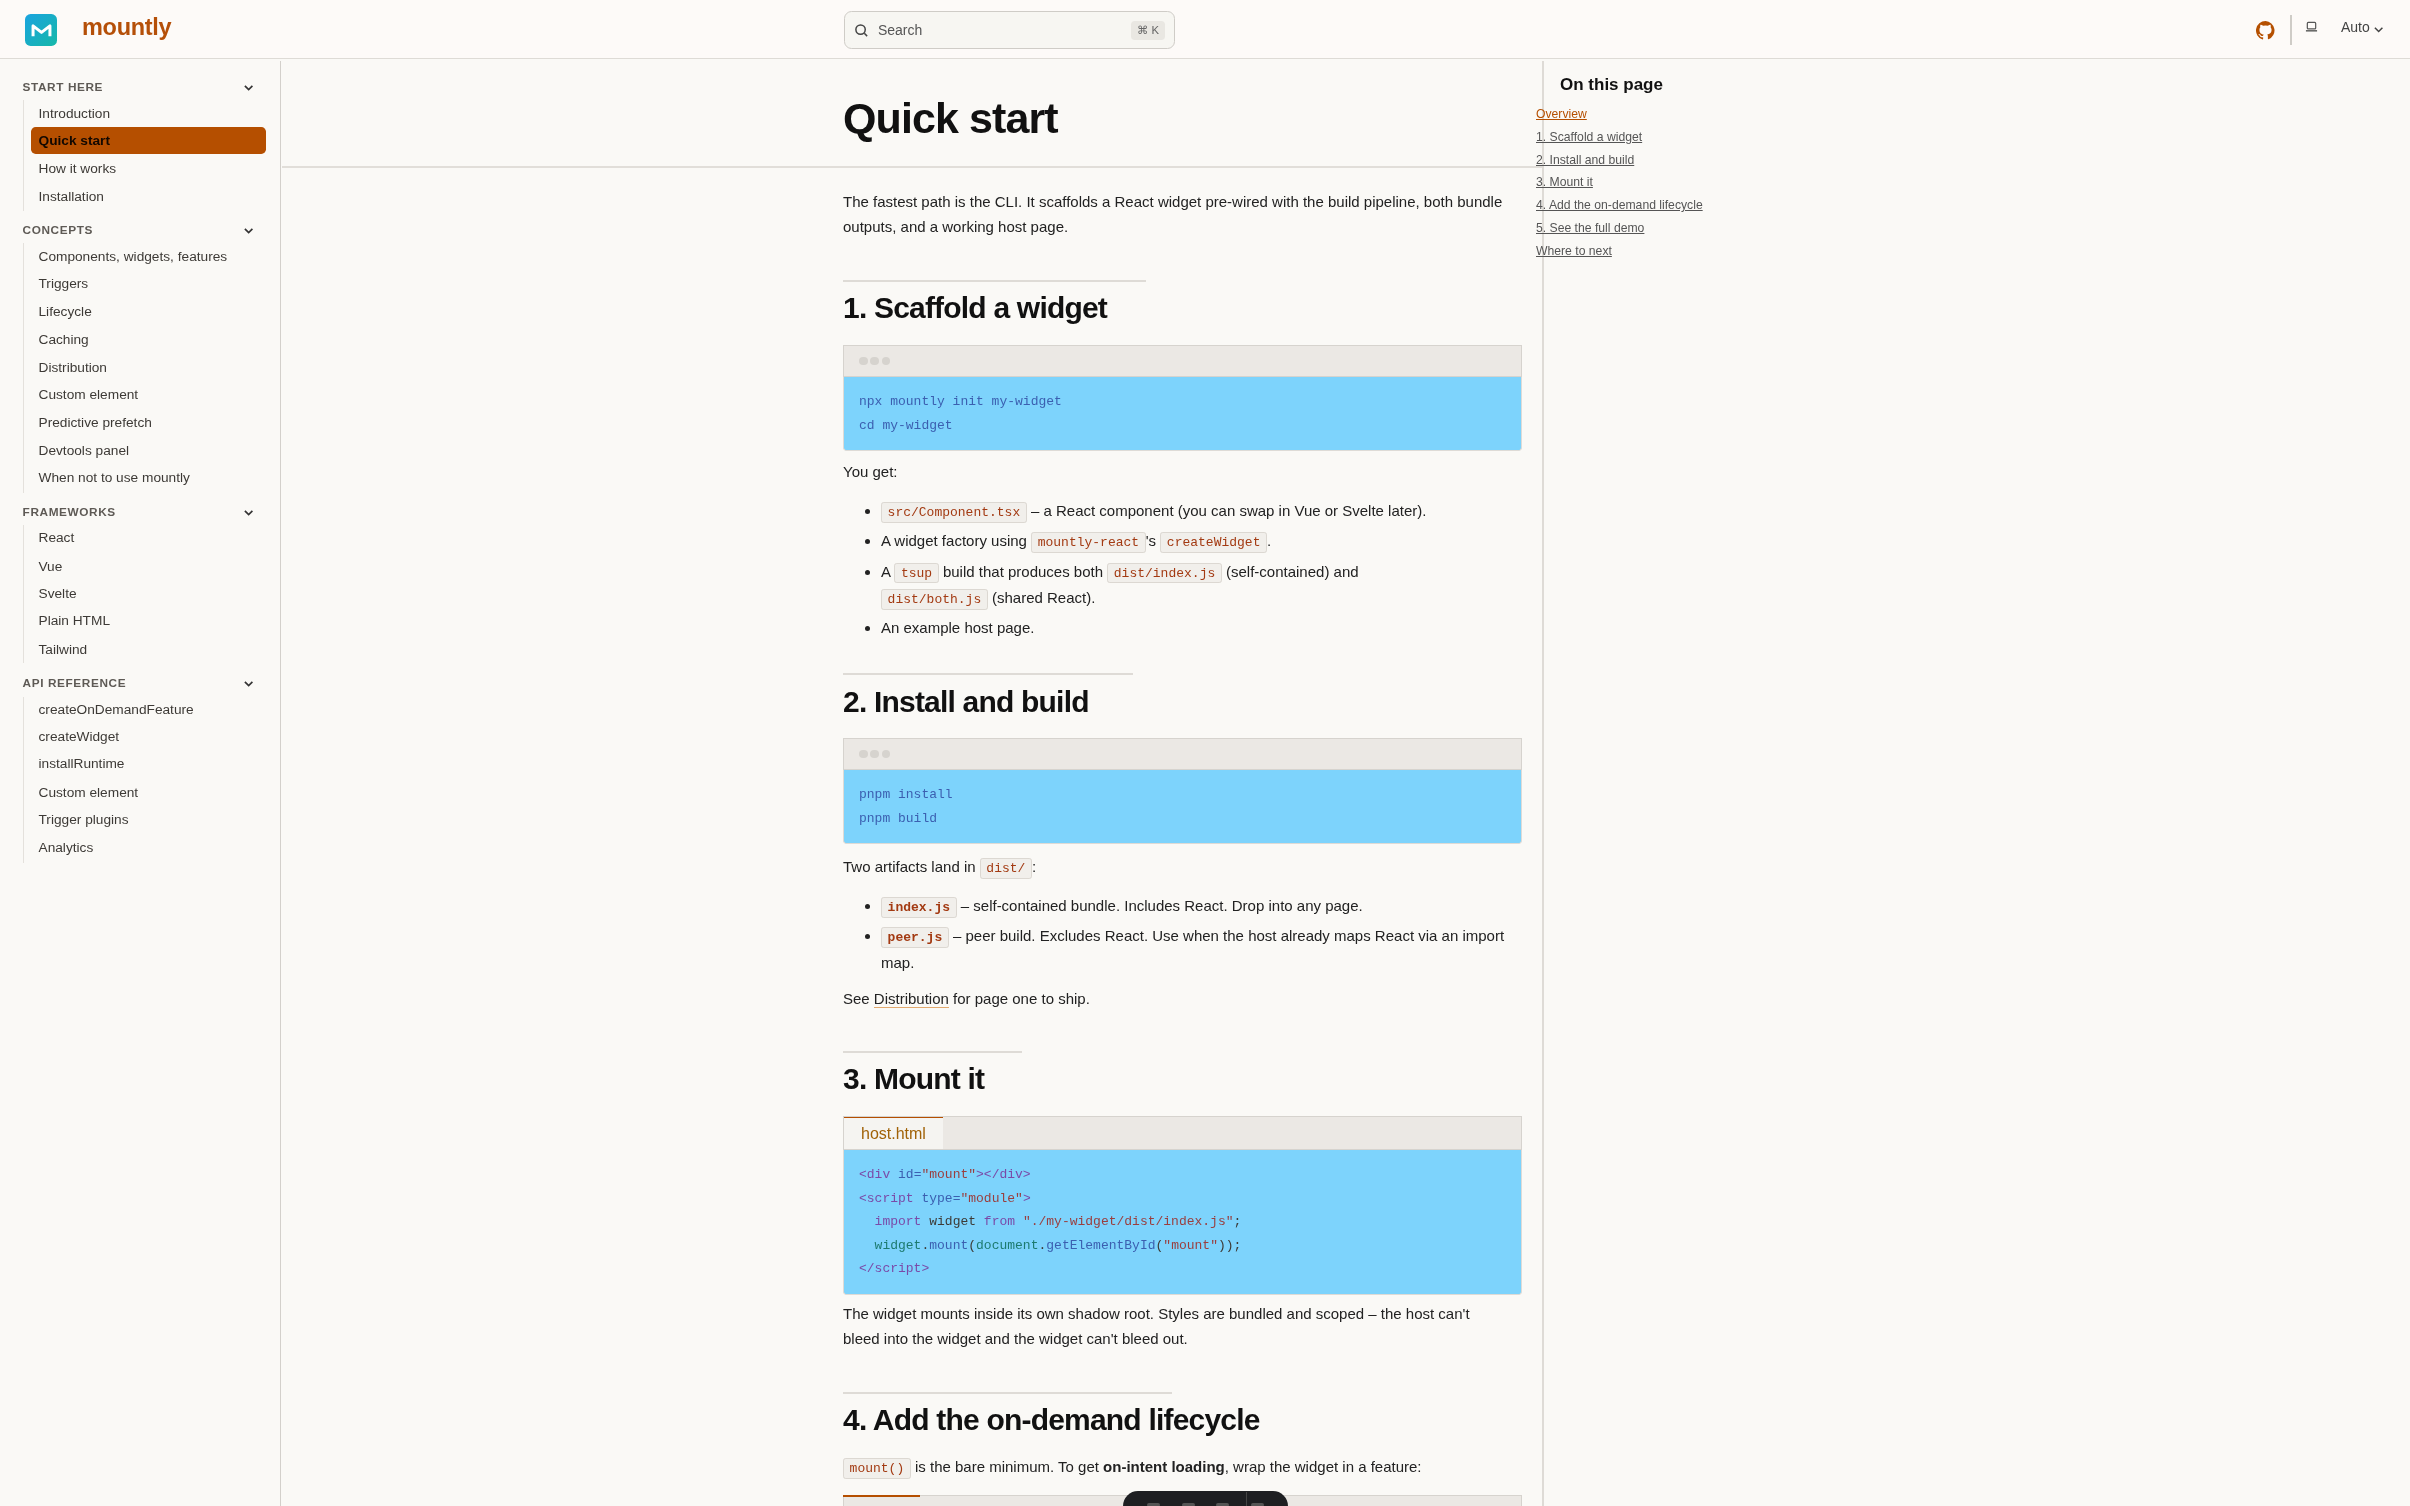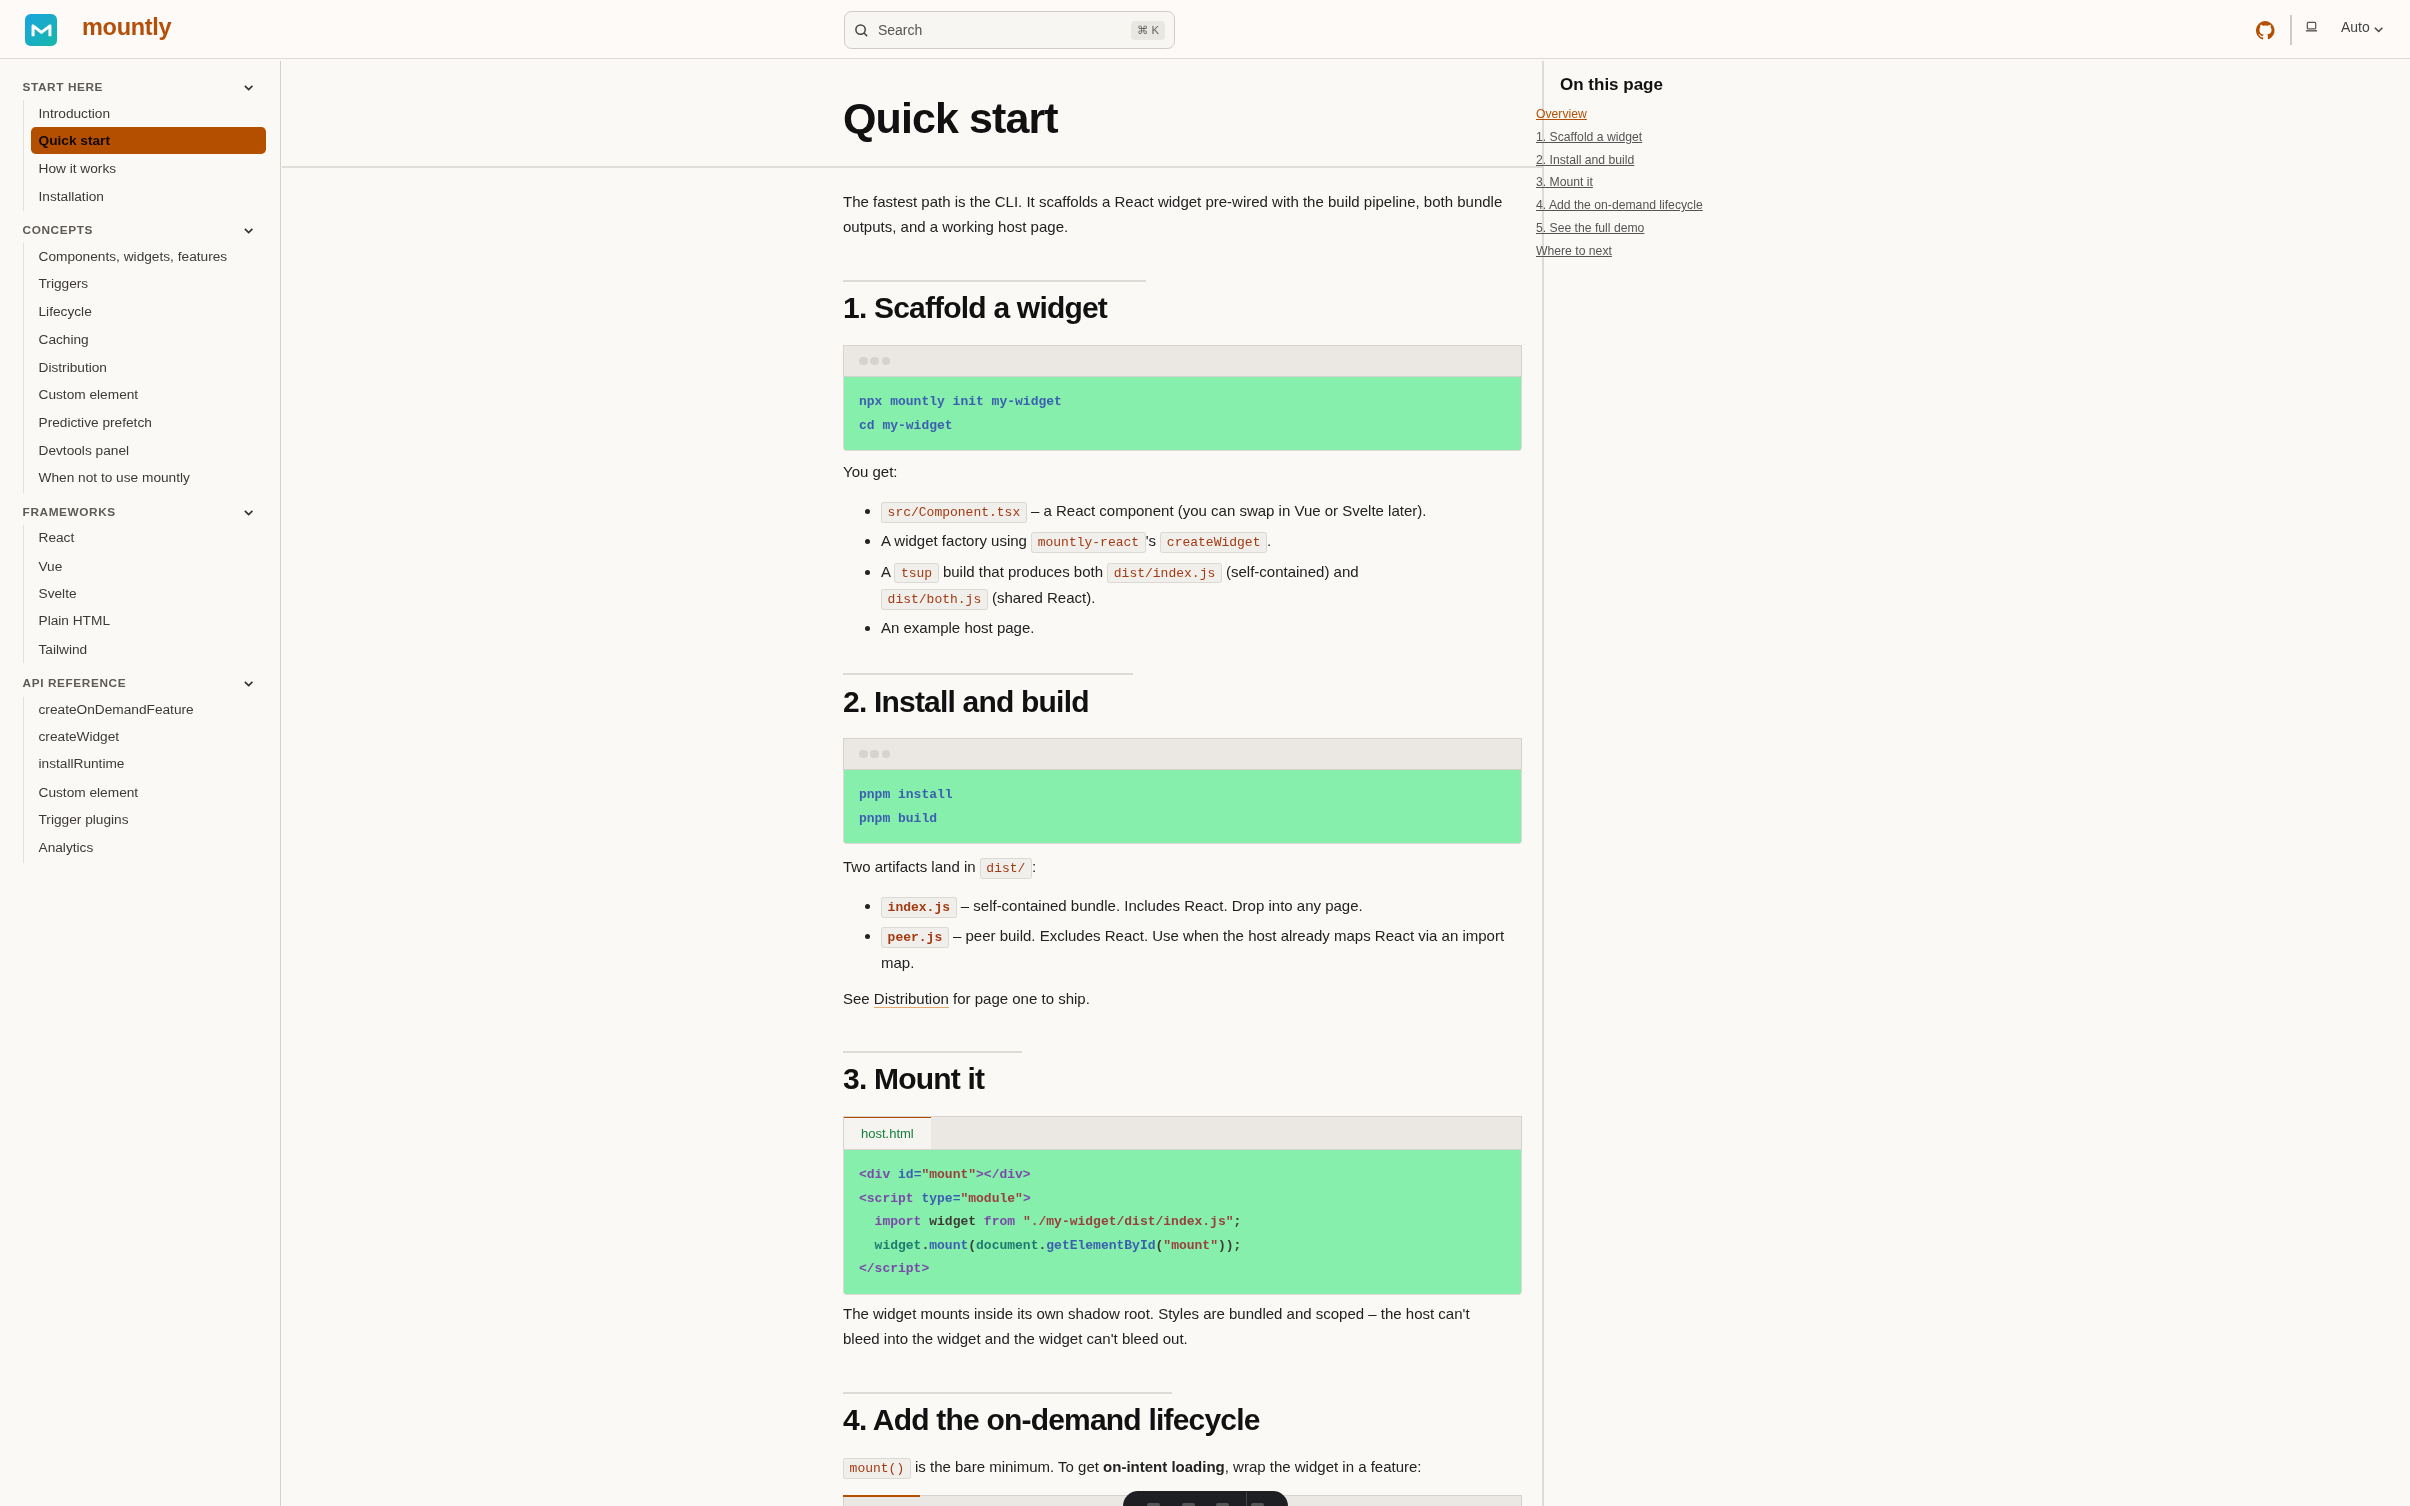--- a/index.html
+++ b/index.html
@@ -31,23 +31,23 @@
   
   .main-divider { position: absolute; left: 282px; top: 166px; width: 1260px; height: 1.9px; background: #e1ded9; }
   .right-border { position: absolute; left: 1542px; top: 61px; width: 1.9px; height: 1445px; background: #dedbd6; }
   .page-title { position: absolute; left: 843px; top: 94px; font-size: 43px; font-weight: 700; letter-spacing: -0.9px; color: #111; }
   .p { position: absolute; left: 843px; font-size: 15px; line-height: 24.5px; color: #222; width: 678px; }
   .h2rule { position: absolute; left: 843px; height: 1.9px; background: #dedbd6; }
   .h2 { position: absolute; left: 843px; font-size: 30px; font-weight: 700; letter-spacing: -0.8px; color: #111; }
   .code-block { position: absolute; left: 843px; width: 679px; }
   .code-bar { height: 32px; background: #ebe8e4; border: 1.9px solid #d6d3ce; display: flex; align-items: center; padding-left: 15px; gap: 2.8px; }
   .dot { width: 8.5px; height: 8.5px; border-radius: 50%; background: #d6d3ce; }
-  .code-body { background: #86efac; border: 1.9px solid #dedbd6; border-top: none; border-radius: 0 0 3.8px 3.8px; padding: 13px 15px; font-family: "Liberation Mono", monospace; font-size: 13px; line-height: 23.5px; color: #3b5fb0; white-space: pre; font-weight: bold; }
+  .code-body { background: #7dd3fc; border: 1.9px solid #dedbd6; border-top: none; border-radius: 0 0 3.8px 3.8px; padding: 13px 15px; font-family: "Liberation Mono", monospace; font-size: 13px; line-height: 23.5px; color: #3b5fb0; white-space: pre; }
   .tab-bar { height: 34px; background: #ebe8e4; border: 1.9px solid #d6d3ce; display: flex; align-items: flex-end; }
-  .file-tab { height: 32px; padding: 0 17px; display: flex; align-items: center; font-size: 13px; color: #15803d; background: #f5f4f1; border-top: 1.9px solid #b54f00; }
+  .file-tab { height: 32px; padding: 0 17px; display: flex; align-items: center; font-size: 16px; color: #a16207; background: #f5f4f1; border-top: 1.9px solid #b54f00; }
   code.inl { font-family: "Liberation Mono", monospace; font-size: 13px; color: #a33a12; background: #f1efeb; border: 0.9px solid #dcd8d2; border-radius: 2.8px; padding: 1.9px 5.6px; }
   code.inl.b { font-weight: 700; }
   ul.list { position: absolute; left: 866px; width: 659px; font-size: 15px; color: #222; list-style: disc; padding-left: 15px; }
   ul.list li { line-height: 24.5px; margin-bottom: 3.8px; }
   .link { border-bottom: 1.9px solid #e2a96e; color: #222; }
 
   
   .tg { color: #7a4aa8; } .at { color: #3b5fb0; } .st { color: #9a3e3e; } .kw { color: #7a4aa8; } .pl { color: #3d3a36; } .fn { color: #1d7a6e; } .mt { color: #3b5fb0; }
 
   

